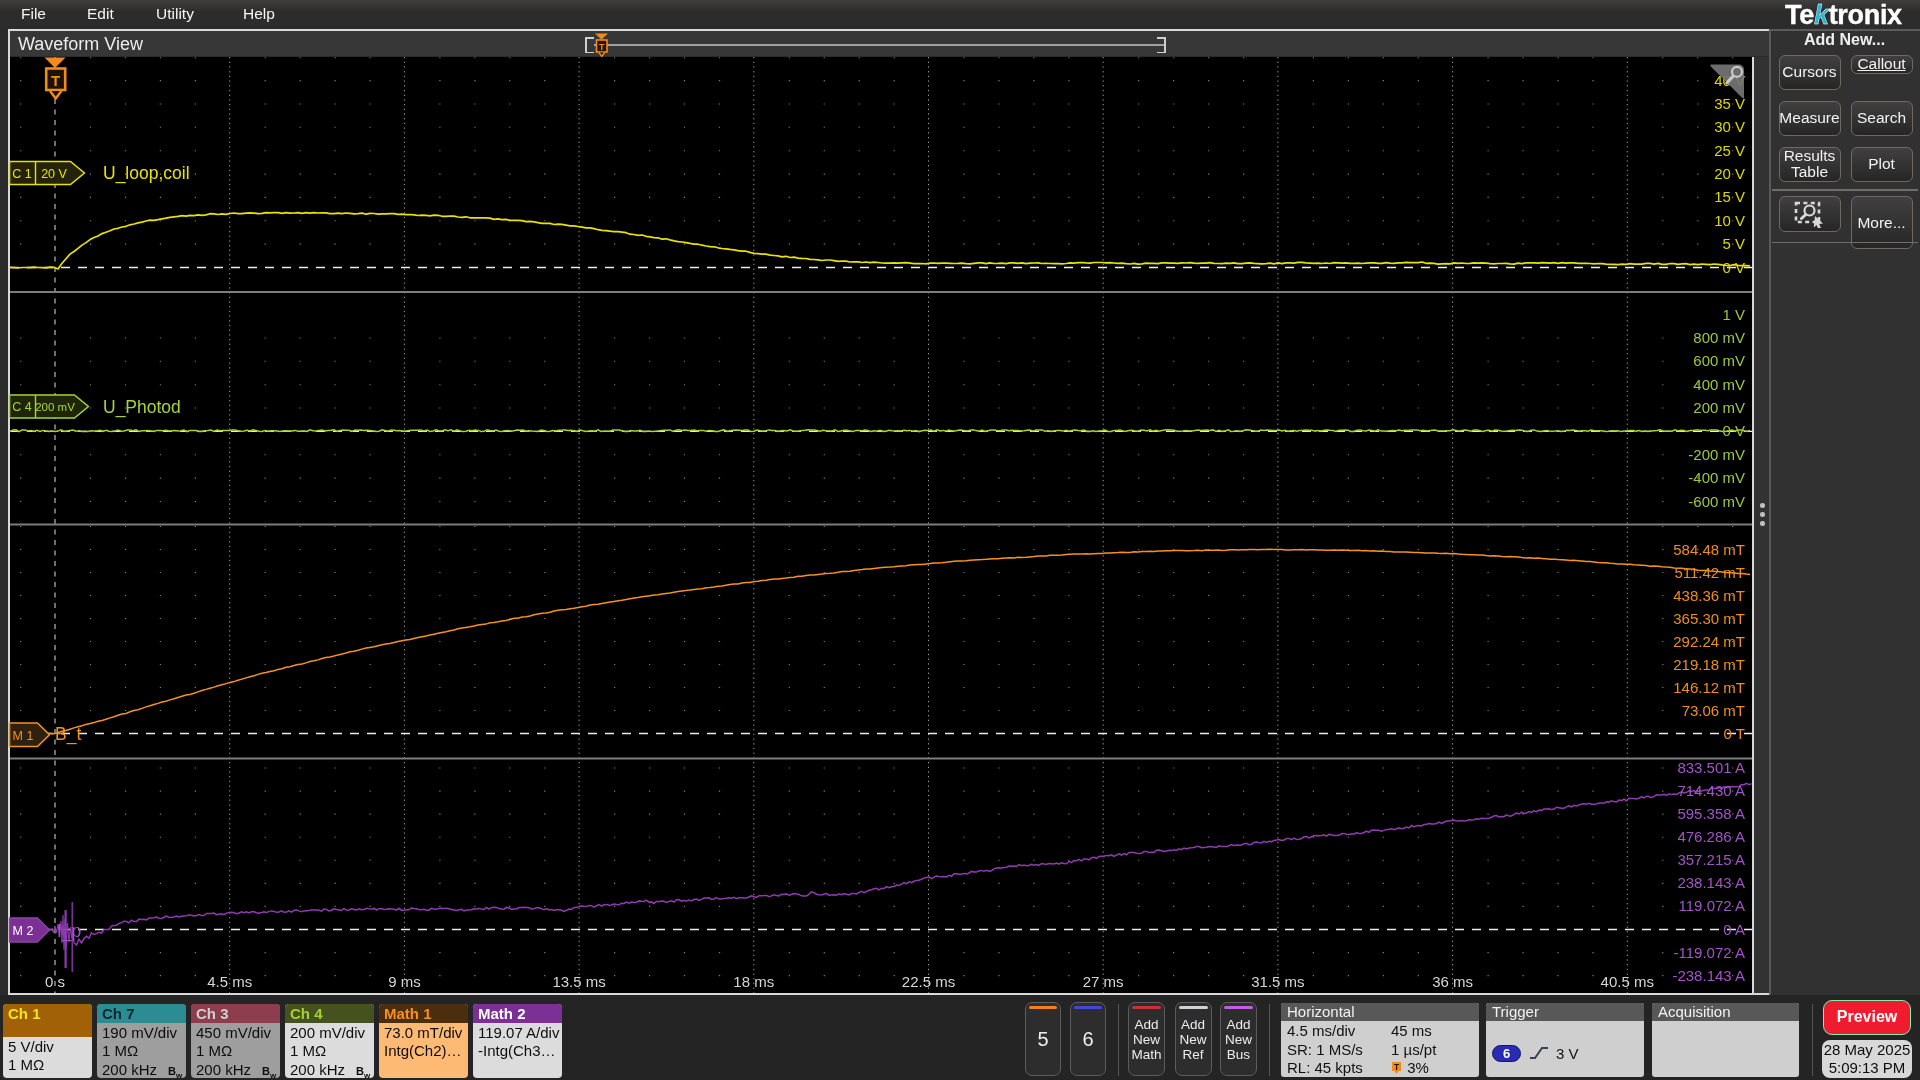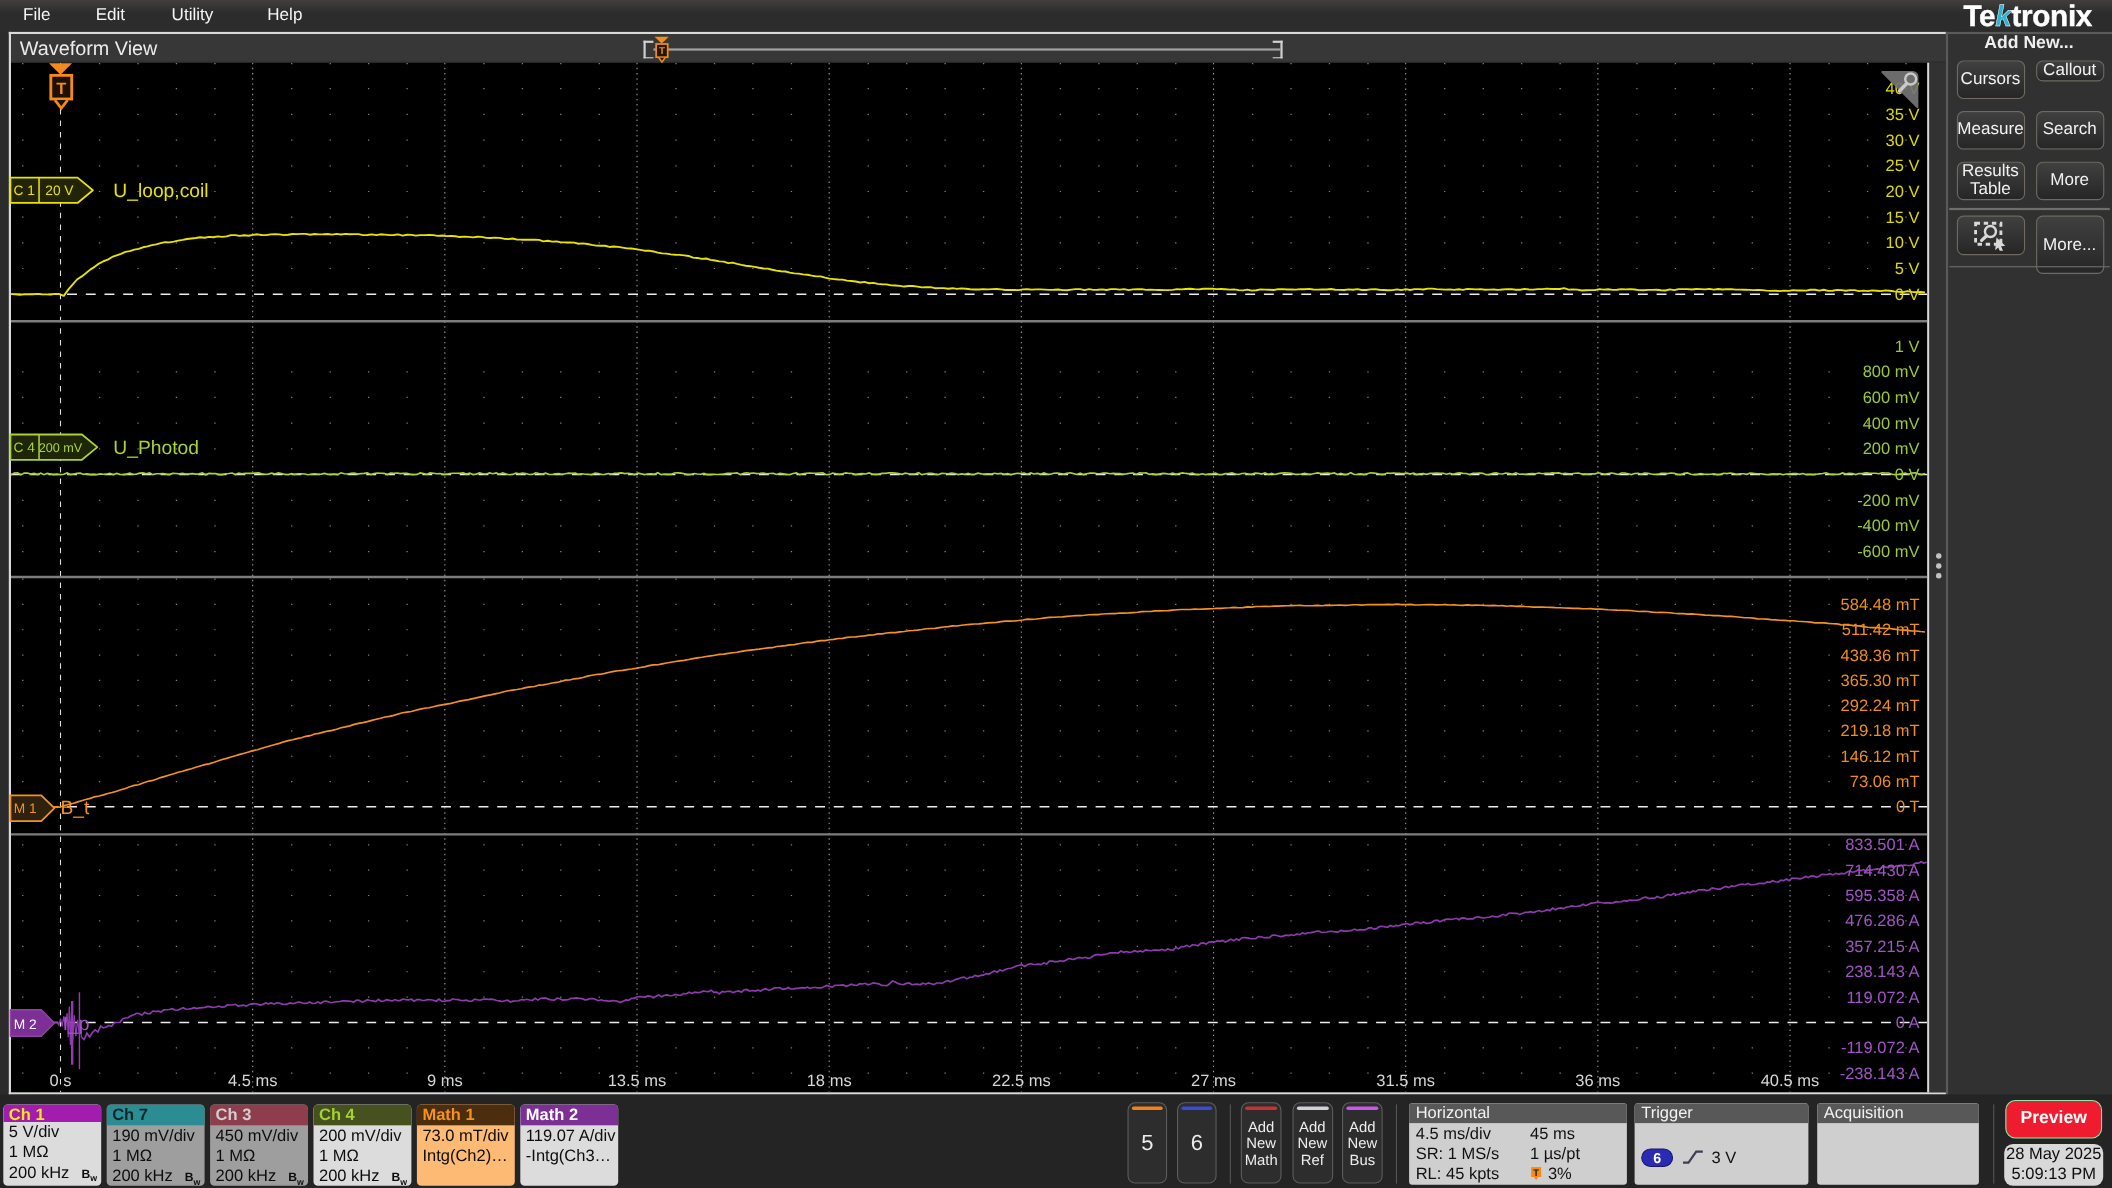--- a/index.html
+++ b/index.html
@@ -130,39 +130,39 @@
 <div class="abs" style="left:1752px;top:57px;width:2px;height:936px;background:#d9d9d9"></div>
 <div class="abs" style="left:1754px;top:57px;width:15px;height:936px;background:#323232"></div>
 <div class="abs" style="left:1760px;top:503px;width:4.5px;height:4.5px;border-radius:50%;background:#c2c2c2"></div>
 <div class="abs" style="left:1760px;top:512px;width:4.5px;height:4.5px;border-radius:50%;background:#c2c2c2"></div>
 <div class="abs" style="left:1760px;top:521px;width:4.5px;height:4.5px;border-radius:50%;background:#c2c2c2"></div>
 <div class="abs" style="left:1770px;top:31px;width:150px;height:964px;background:#313131"></div>
 <div class="abs" style="left:1769px;top:29px;width:1.5px;height:966px;background:#5a5a5a"></div>
 <div class="abs" style="left:1769px;top:29px;width:151px;height:1.5px;background:#5a5a5a"></div>
 <div class="abs" style="left:1771px;top:31px;width:147px;height:17px;color:#efefef;font-weight:bold;font-size:16px;text-align:center">Add New...</div>
 <div class="btn" style="left:1778.5px;top:54.6px;width:62px;height:35.5px;font-size:15.5px;">Cursors</div>
-<div class="btn" style="left:1850.5px;top:54.6px;width:62px;height:19px;font-size:15.5px;">Callout</div>
+<div class="btn" style="left:1850.5px;top:54.6px;width:62px;height:19px;font-size:15.5px;text-decoration:underline;">Callout</div>
 <div class="btn" style="left:1778.5px;top:100.6px;width:62px;height:35.5px;font-size:15.5px;">Measure</div>
 <div class="btn" style="left:1850.5px;top:100.6px;width:62px;height:35.5px;font-size:15.5px;">Search</div>
 <div class="btn" style="left:1778.5px;top:146.5px;width:62px;height:35.5px;font-size:15.5px;line-height:16px;">Results<br>Table</div>
-<div class="btn" style="left:1850.5px;top:146.5px;width:62px;height:35.5px;font-size:15.5px;">More</div>
+<div class="btn" style="left:1850.5px;top:146.5px;width:62px;height:35.5px;font-size:15.5px;">Plot</div>
 <div class="btn" style="left:1850.5px;top:196.4px;width:62px;height:53px;font-size:15.5px;">More...</div>
 <div class="btn" style="left:1778.5px;top:196.4px;width:62px;height:35.5px">
     <svg width="34" height="28">
       <rect x="3" y="3" width="23" height="19" fill="none" stroke="#d9d9d9" stroke-width="2.6" stroke-dasharray="4 3.4"></rect>
       <circle cx="16.5" cy="10.5" r="5" fill="none" stroke="#d9d9d9" stroke-width="2.2"></circle>
       <line x1="12.8" y1="14.5" x2="8.5" y2="18.5" stroke="#d9d9d9" stroke-width="3" stroke-linecap="round"></line>
       <path d="M22 16 l8 7.5 l-3.8 0.4 l2 4.8 l-2.6 1 l-2-4.8 l-2.8 2.6 z" fill="#d9d9d9"></path>
     </svg>
   </div>
 <div class="abs" style="left:1772px;top:189.4px;width:146px;height:1.2px;background:#6e6e6e"></div>
 <div class="abs" style="left:1772px;top:242px;width:146px;height:1.2px;background:#6e6e6e"></div>
 <div class="abs" style="left:0;top:995px;width:1920px;height:85px;background:#242424"></div>
 <div class="abs" style="left:3px;top:1004px;width:89px;height:74px;border-radius:4px;overflow:hidden;background:#dcdcdc">
-<div style="height:16px;background:#a21caf;color:#f3e614;font-size:15px;font-weight:bold;padding:1px 0 0 5px">Ch 1</div>
+<div style="height:33px;background:#a16207;color:#f3e614;font-size:15px;font-weight:bold;padding:1px 0 0 5px">Ch 1</div>
 <div style="padding:1px 0 0 5px;color:#0d0d0d;font-size:15px;line-height:18.3px;position:relative">
 <div style="white-space:nowrap">5 V/div</div>
 <div style="white-space:nowrap">1 MΩ</div>
 <div style="white-space:nowrap">200 kHz</div>
 <div style="position:absolute;left:71px;top:39px;font-size:11px;font-weight:bold">B<span style="font-size:8px;vertical-align:-3px">w</span></div>
 </div>
   </div>
 <div class="abs" style="left:97px;top:1004px;width:89px;height:74px;border-radius:4px;overflow:hidden;background:#9e9e9e">
 <div style="height:19px;background:#2b8c94;color:#10272a;font-size:15px;font-weight:bold;padding:1px 0 0 5px">Ch 7</div>
 <div style="padding:1px 0 0 5px;color:#0d0d0d;font-size:15px;line-height:18.3px;position:relative">

